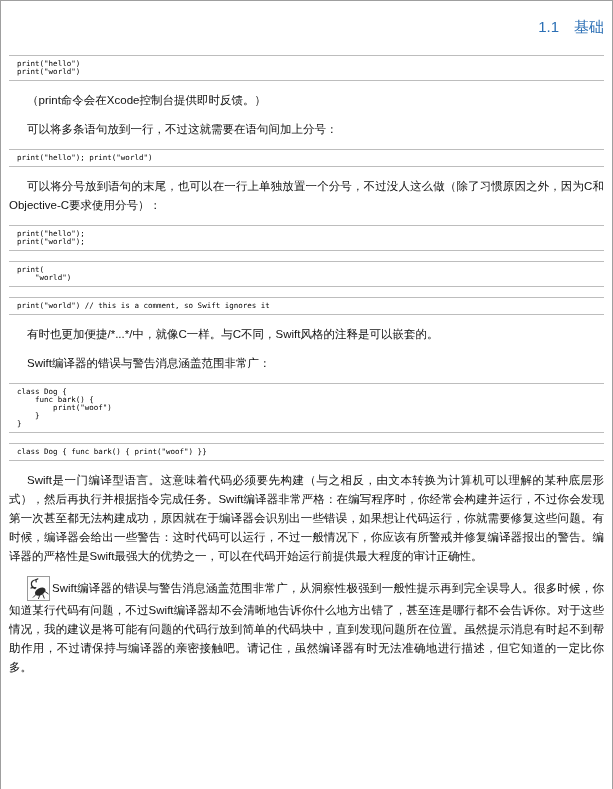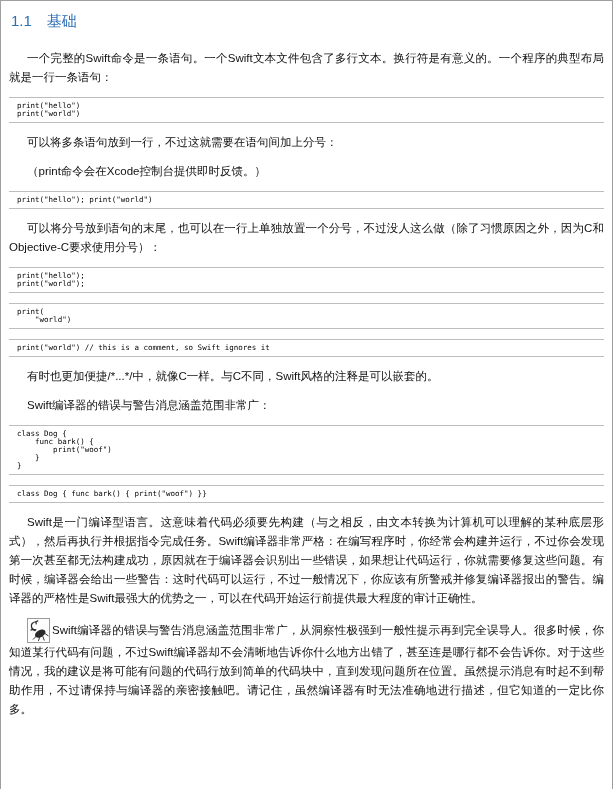--- a/index.html
+++ b/index.html
@@ -23,21 +23,22 @@
     border-left: 1px solid var(--page-border-color);
     border-right: 1px solid var(--page-border-color);
     padding: 1px 8px 6px 8px;
     background: #ffffff;
   }
   h2.section-heading {
     color: var(--heading-color);
     font-size: 15px;
     line-height: 20px;
     font-weight: 400;
-    margin: 9px 0 18px 2px;
+    margin: 15px 0 18px 2px;
+    text-align: right;
   }
   h2.section-heading .sec-num { margin-right: 15px; }
   p.para {
     color: var(--text-color);
     font-size: 11.5px;
     line-height: 19px;
     text-align: justify;
     text-indent: 18px;
     margin: 10px 0;
   }
@@ -63,28 +64,27 @@
   }
   .note-icon svg { display: block; width: 100%; height: 100%; }
 </style>
 </head>
 <body>
 
 <div class="page">
 
   <h2 class="section-heading"><span class="sec-num">1.1</span><span>基础</span></h2>
 
-  <p class="para">一个完整的Swift命令是一条语句。一个Swift文本文件包含了多行文本。换行符是有意义的。一个程序的典型布局就是一行一条语句：</p>
 
   <pre class="code-block">print("hello")
 print("world")</pre>
 
+  <p class="para">（print命令会在Xcode控制台提供即时反馈。）</p>
+
   <p class="para">可以将多条语句放到一行，不过这就需要在语句间加上分号：</p>
-
-  <p class="para">（print命令会在Xcode控制台提供即时反馈。）</p>
 
   <pre class="code-block">print("hello"); print("world")</pre>
 
   <p class="para">可以将分号放到语句的末尾，也可以在一行上单独放置一个分号，不过没人这么做（除了习惯原因之外，因为C和Objective-C要求使用分号）：</p>
 
   <pre class="code-block">print("hello");
 print("world");</pre>
 
 
   <pre class="code-block">print(

